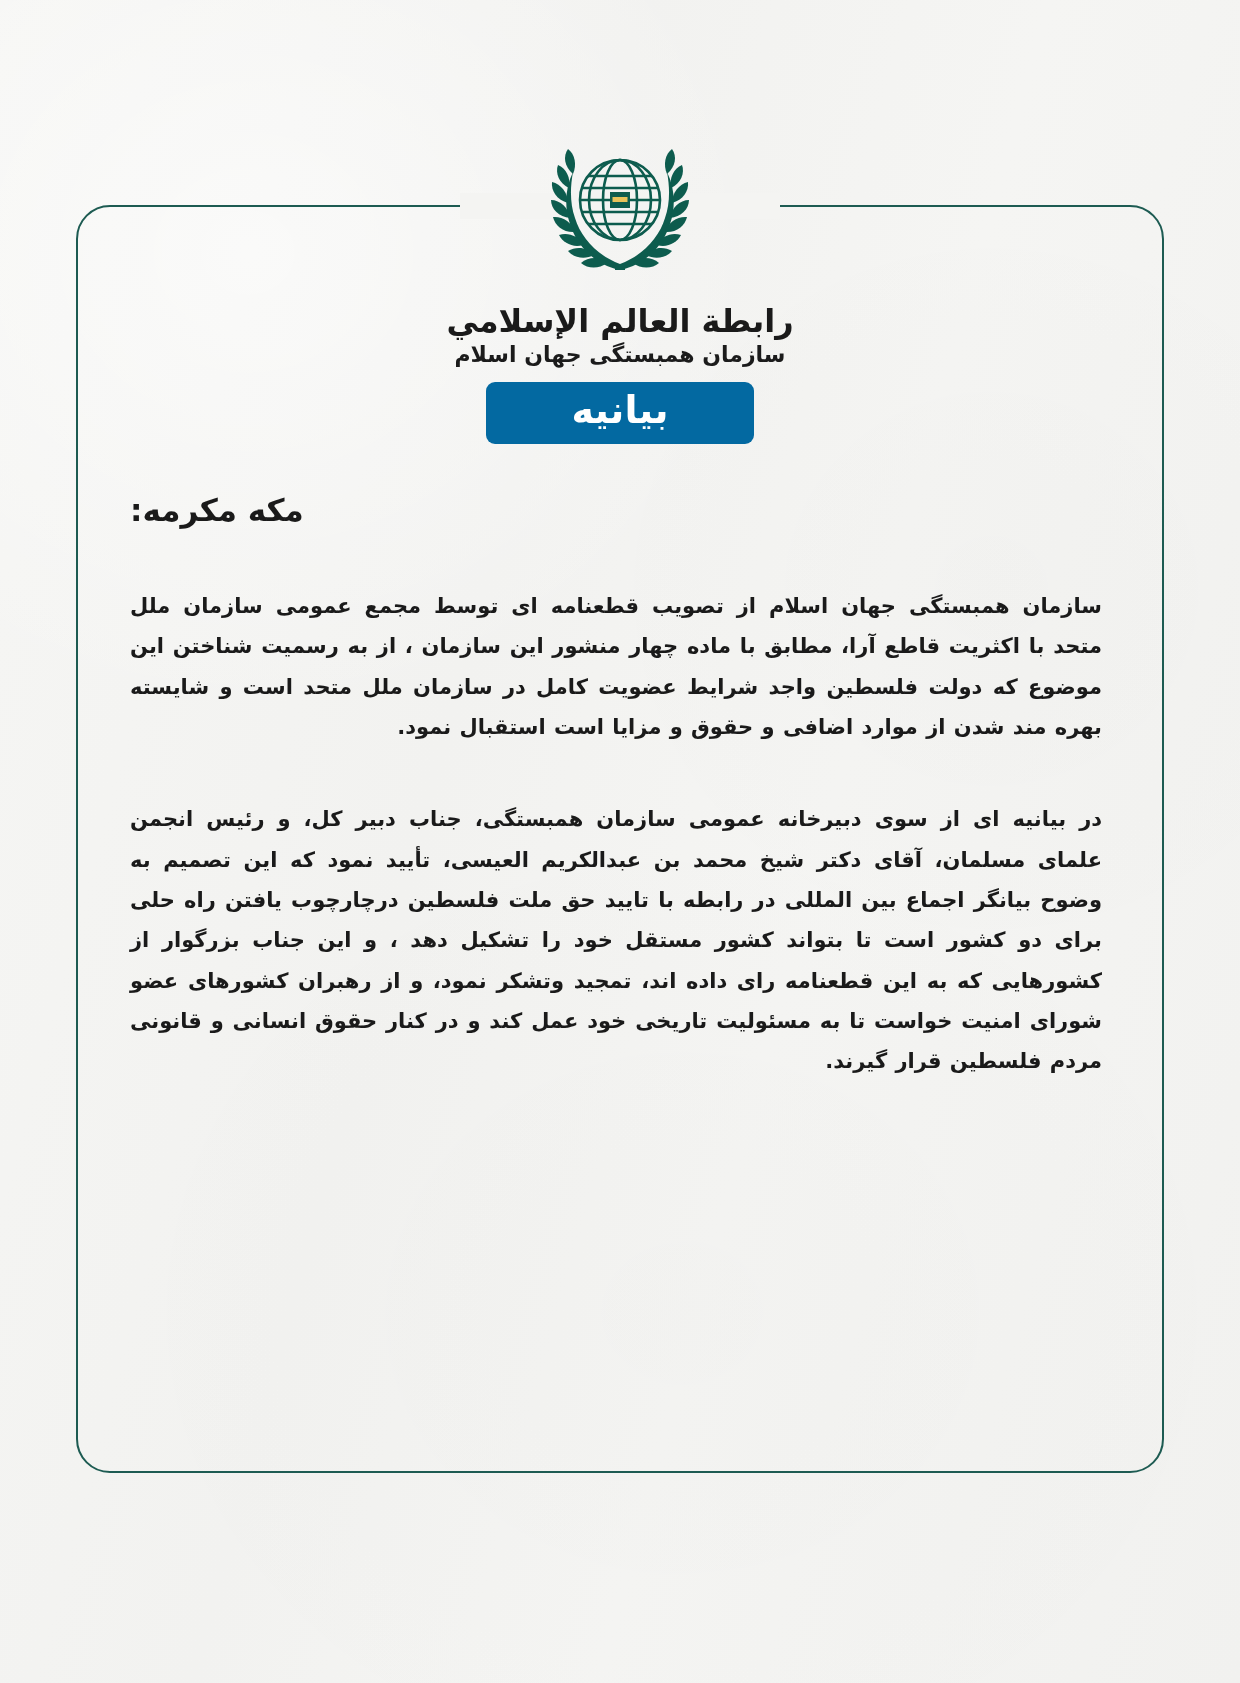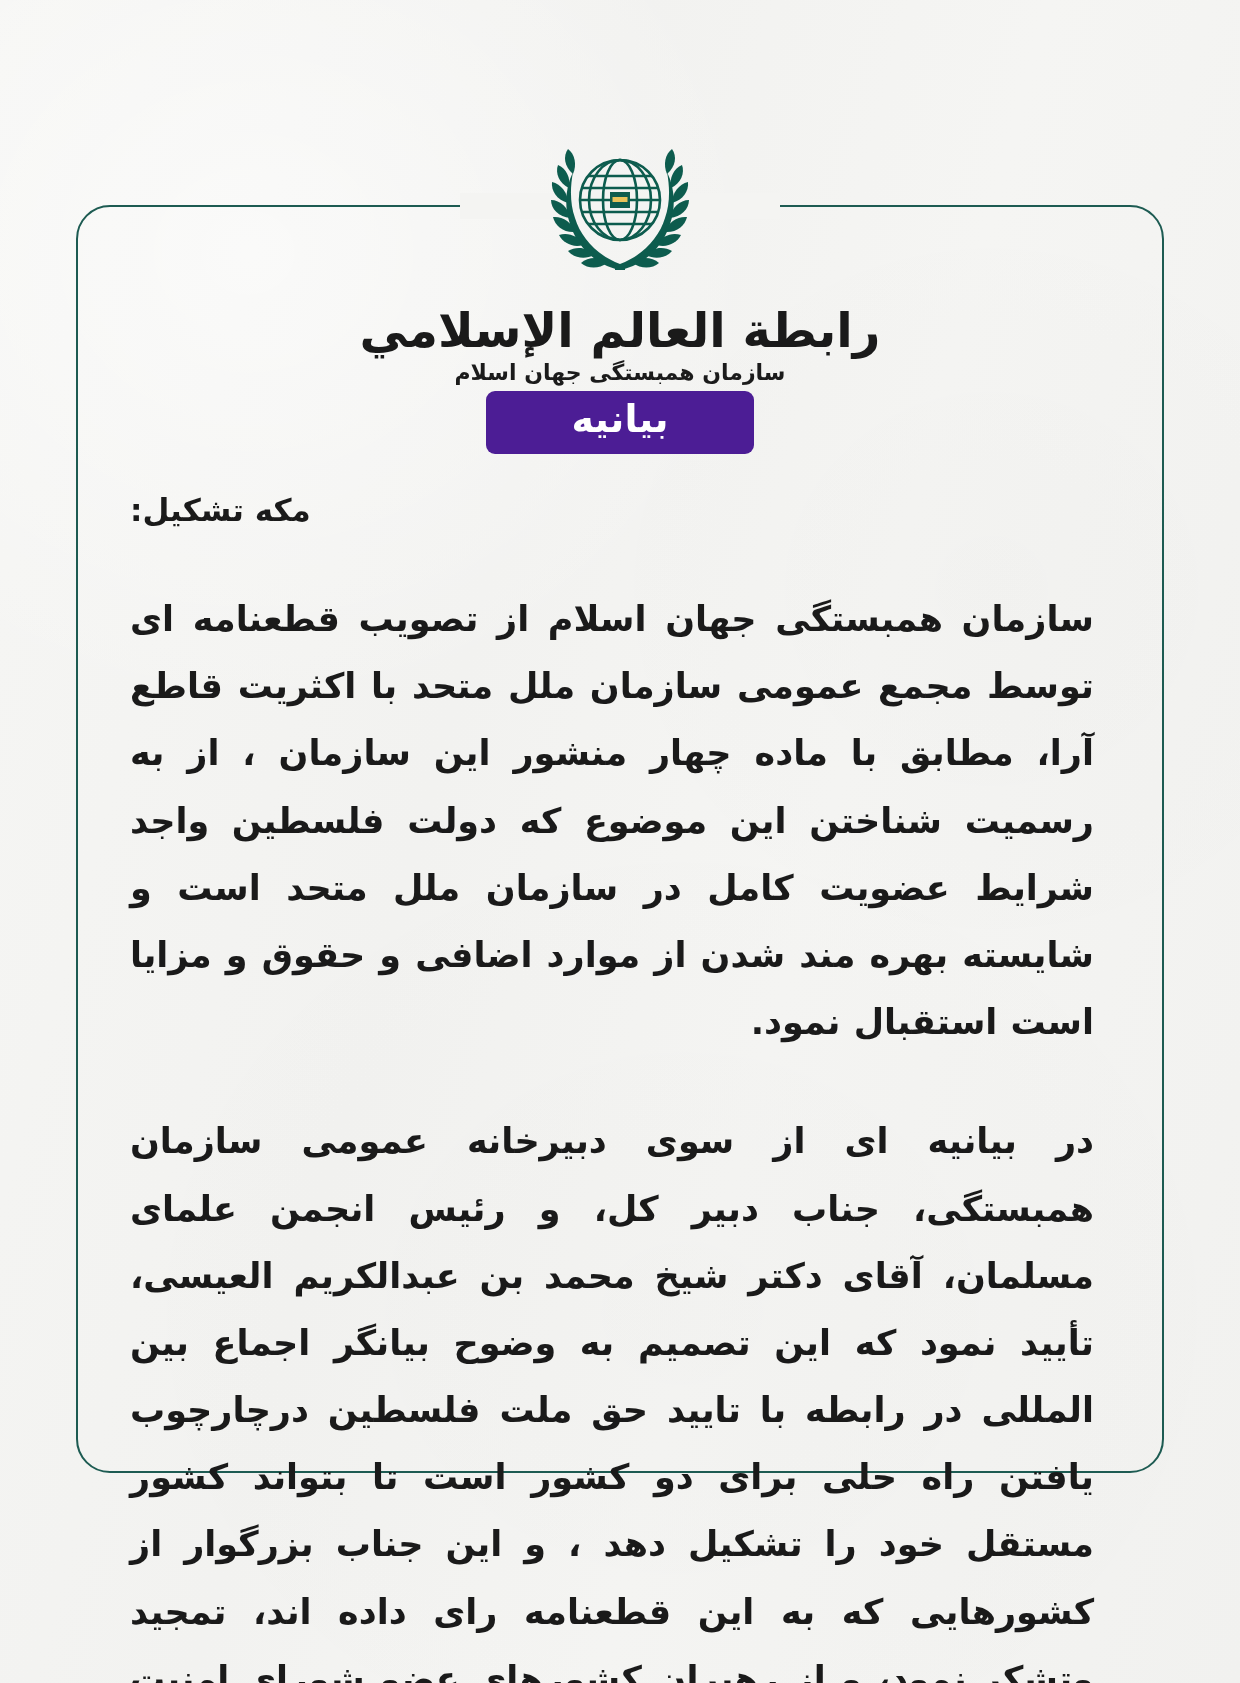--- a/index.html
+++ b/index.html
@@ -69,22 +69,22 @@
   .wordmark-fa {
     margin-top: 2px;
     font-size: 22px;
     color: #1b1b1b;
     font-weight: 600;
     letter-spacing: 0.4px;
     line-height: 1.25;
   }
 
   .badge {
-    margin-top: 5px;
-    background: #4c1d95;
+    margin-top: 13px;
+    background: #0369a1;
     color: #ffffff;
     font-size: 38px;
     font-weight: 700;
     padding: 7px 54px 12px 54px;
     border-radius: 9px;
     line-height: 1.15;
     min-width: 160px;
     text-align: center;
   }
 
@@ -100,24 +100,24 @@
 
   .salutation {
     text-align: left;
     font-size: 31px;
     font-weight: 700;
     margin: 0 0 58px 0;
     letter-spacing: 0.2px;
   }
 
   .para {
-    font-size: 35px;
+    font-size: 21px;
     font-weight: 700;
     line-height: 1.92;
-    margin: 0 16px 52px 0;
+    margin: 0 8px 52px 0;
     text-align: justify;
     text-align-last: right;
     word-spacing: 1px;
   }
   .para:last-child { margin-bottom: 0; }
 </style>
 </head>
 <body>
 
 <div class="paper-texture"></div>
@@ -164,24 +164,24 @@
         <path d="M134 80 C145 79 153 71 153 62 C144 62 135 70 134 80 Z"></path>
         <path d="M129 94 C140 95 149 88 151 79 C142 78 132 84 129 94 Z"></path>
         <path d="M121 107 C131 110 141 105 145 97 C136 94 125 98 121 107 Z"></path>
         <path d="M110 117 C119 122 130 120 136 113 C128 108 116 109 110 117 Z"></path>
         <path d="M97 125 C105 131 116 131 123 125 C116 119 104 118 97 125 Z"></path>
       </g>
       <path d="M79 128 h10 v4 h-10 Z"></path>
     </g>
   </svg>
 
-  <div style="margin-top:20px; font-size:48px; font-weight:700; color:#1a1a1a; line-height:1.1; font-family:'DejaVu Sans','Liberation Sans',sans-serif;">رابطة العالم الإسلامي</div>
+  <div style="margin-top:20px; font-size:32px; font-weight:700; color:#1a1a1a; line-height:1.1; font-family:'DejaVu Sans','Liberation Sans',sans-serif;">رابطة العالم الإسلامي</div>
 
   <div class="wordmark-fa">سازمان همبستگی جهان اسلام</div>
 
   <div class="badge">بیانیه</div>
 </div>
 
 <div class="content">
-  <p class="salutation">مکه تشکیل:</p>
+  <p class="salutation">مکه مکرمه:</p>
   <p class="para">سازمان همبستگی جهان اسلام از تصویب قطعنامه ای توسط مجمع عمومی سازمان ملل متحد با اکثریت قاطع آرا، مطابق با ماده چهار منشور این سازمان ، از به رسمیت شناختن این موضوع  که دولت فلسطین واجد شرایط عضویت  کامل در سازمان ملل متحد است و شایسته بهره مند شدن از موارد اضافی و  حقوق و مزایا است استقبال نمود.</p>
   <p class="para">در بیانیه ای از سوی دبیرخانه عمومی سازمان همبستگی، جناب دبیر کل، و رئیس انجمن علمای مسلمان، آقای دکتر شیخ محمد بن عبدالکریم العیسی، تأیید نمود که این تصمیم به وضوح بیانگر اجماع بین المللی در رابطه با تایید حق ملت فلسطین درچارچوب یافتن راه حلی برای دو کشور است تا بتواند کشور مستقل خود را تشکیل دهد ، و این جناب بزرگوار از کشورهایی که به این قطعنامه رای داده اند، تمجید وتشکر نمود، و از رهبران کشورهای عضو شورای امنیت خواست تا به مسئولیت تاریخی خود عمل کند و در کنار حقوق انسانی و قانونی مردم فلسطین قرار گیرند.</p>
 </div>
 
 </body></html>

